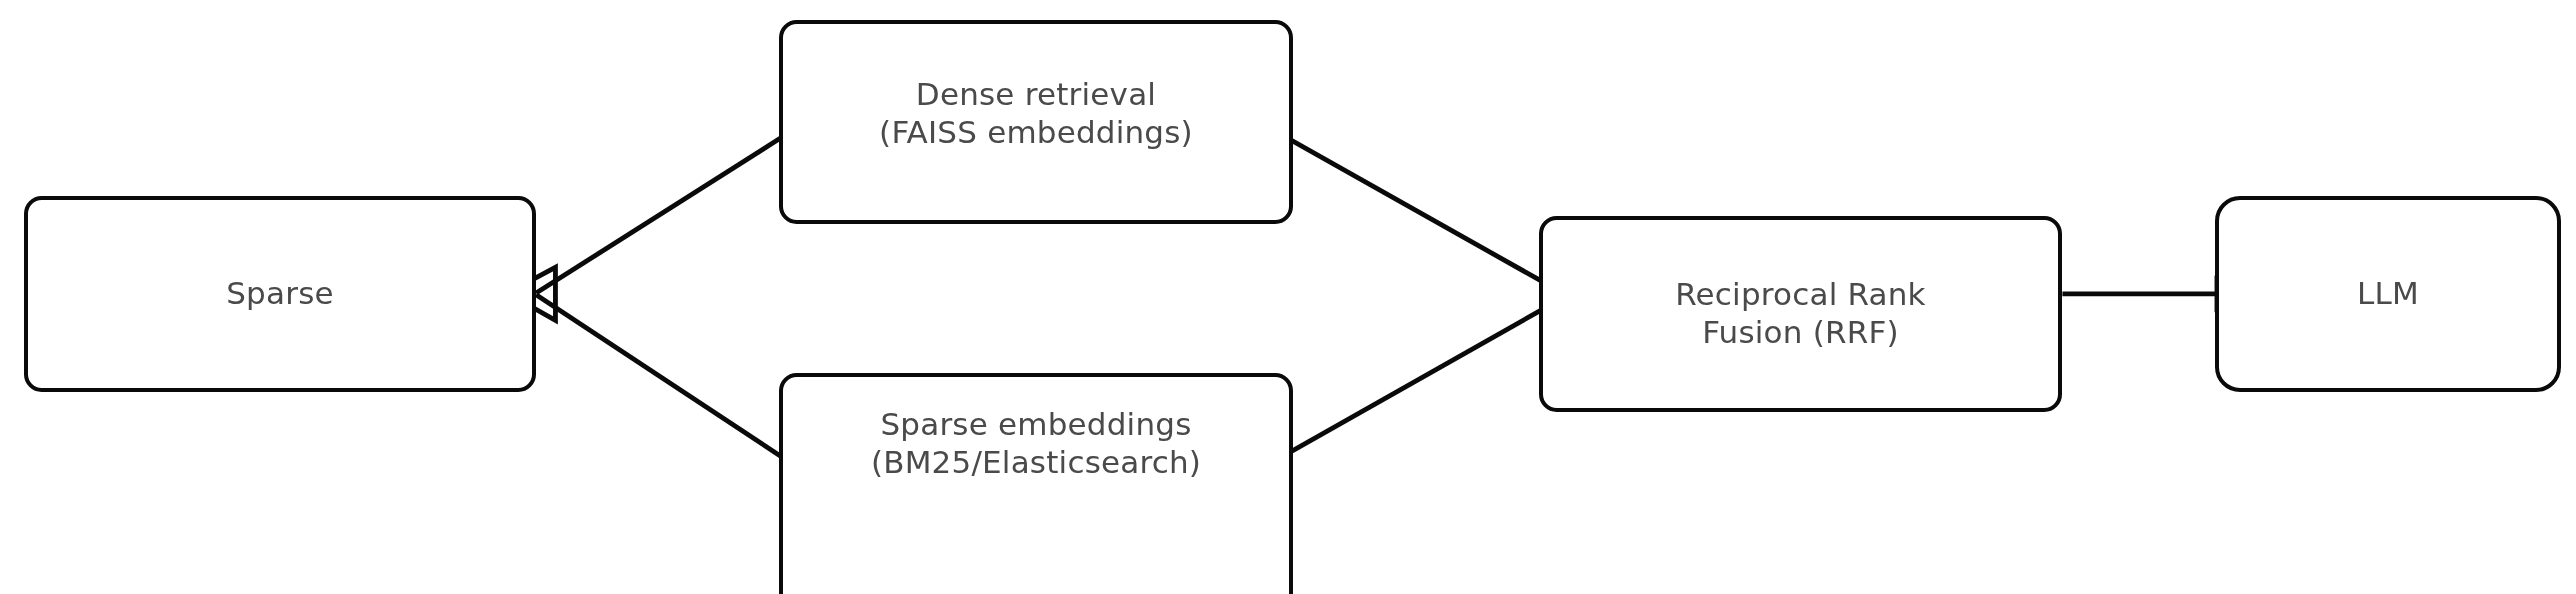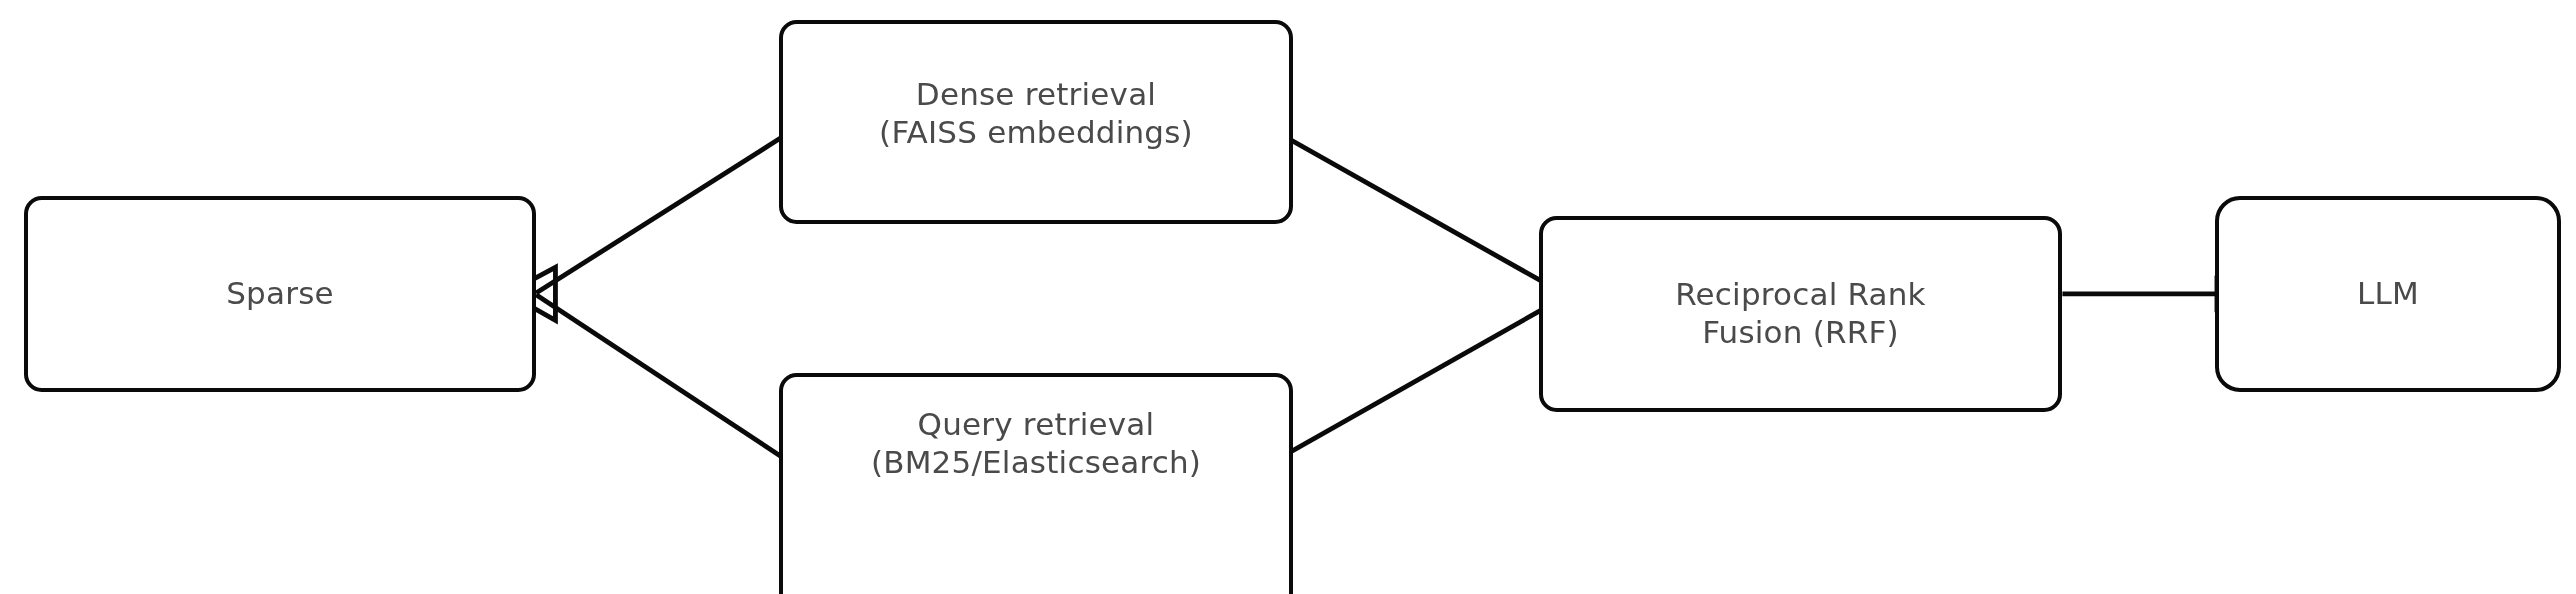--- a/index.html
+++ b/index.html
@@ -99,21 +99,21 @@
   <div class="node" id="node-query">
     <span class="node-label">Sparse</span>
   </div>
 
   <div class="node" id="node-dense">
     <span class="node-label">Dense retrieval
 (FAISS embeddings)</span>
   </div>
 
   <div class="node" id="node-sparse">
-    <span class="node-label">Query retrieval
+    <span class="node-label">Sparse embeddings
 (BM25/Elasticsearch)</span>
   </div>
 
   <div class="node" id="node-rrf">
     <span class="node-label">Reciprocal Rank
 Fusion (RRF)</span>
   </div>
 
   <div class="node" id="node-llm">
     <span class="node-label">LLM</span>

